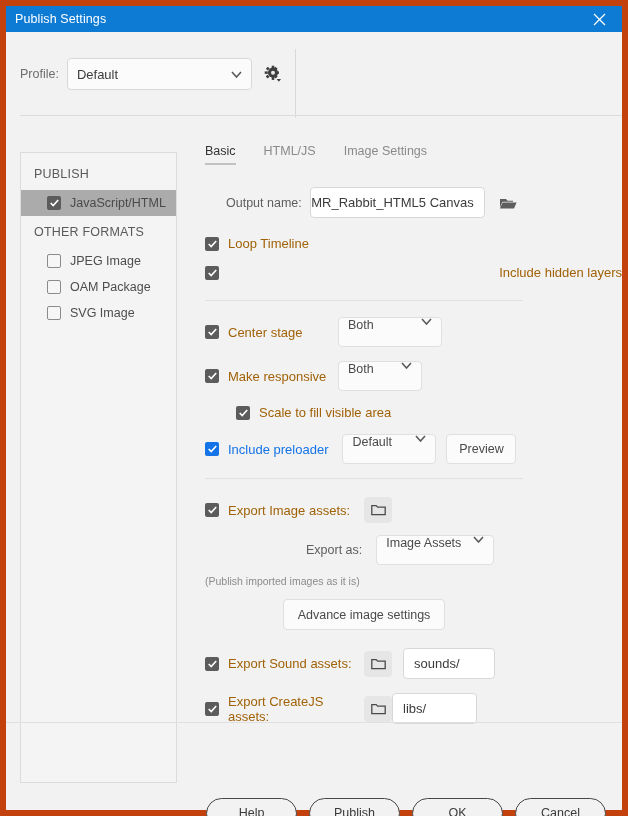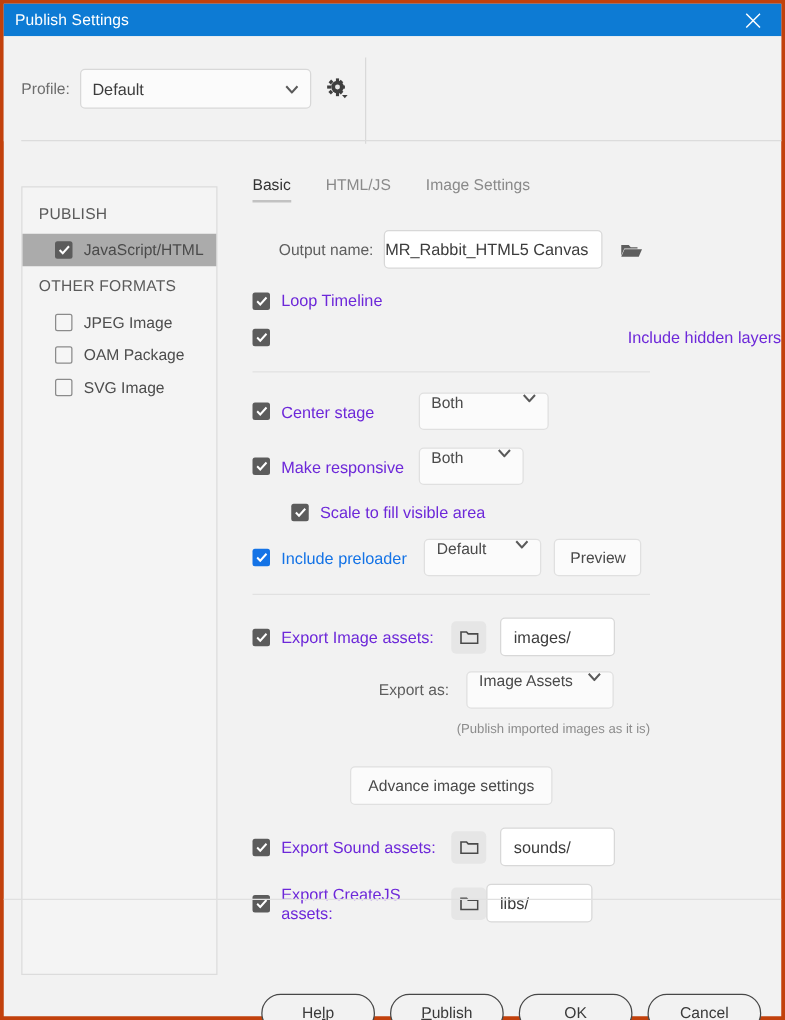--- a/index.html
+++ b/index.html
@@ -6,21 +6,21 @@
   html, body {
     width: 628px; height: 816px;
     font-family: "Liberation Sans", sans-serif;
     background: #f2f2f2;
     overflow: hidden;
   }
   .dialog {
     position: relative;
     width: 628px; height: 816px;
     background: #f2f2f2;
-    border: 3px solid #c2410c;
+    border: 6px solid #c2410c;
     display: flex; flex-direction: column;
   }
 
   
   .titlebar {
     height: 26px;
     background: #0d7bd4;
     display: flex; align-items: center;
     flex: 0 0 auto;
     padding-left: 9px;
@@ -150,21 +150,21 @@
   .tab.active {
     color: #333333;
     border-bottom: 2px solid #c2c2c2;
   }
 
   .row { display: flex; align-items: center; margin-bottom: 14px; }
   .row-label {
     font-size: 12.5px; color: #5e5e5e; margin-left: 21px;
   }
   .ck-label {
-    font-size: 13px; color: #6d28d9;
+    font-size: 13px; color: #a16207;
     margin-left: 9px;
   }
   .ck-label.blue { color: #1473e6; }
 
   .textfield {
     height: 31px;
     background: #ffffff;
     border: 1px solid #d8d8d8;
     border-radius: 4px;
     display: flex; align-items: center;
@@ -211,23 +211,23 @@
     display: flex; align-items: center; justify-content: center;
     cursor: pointer;
   }
   .sep {
     height: 1px; background: #e1e1e1;
     margin: 11px 0 16px 0;
     width: 318px;
   }
   .hint {
     font-size: 10.5px; color: #8c8c8c;
-    text-align: right;
+    text-align: left;
     width: 318px;
-    margin-bottom: 24px;
+    margin-bottom: 12px;
   }
 
   
   .footer-sep {
     position: absolute;
     left: 0; right: 0; bottom: 60px;
     height: 1px; background: #e0e0e0;
   }
   .footer {
     flex: 0 0 auto;
@@ -423,21 +423,20 @@
           <svg width="9" height="8" viewBox="0 0 9 8">
             <polyline points="0.7,4 3.2,6.6 8.2,1" fill="none" stroke="#ffffff" stroke-width="1.6"></polyline>
           </svg>
         </span>
         <span class="ck-label" style="width:136px;">Export Image assets:</span>
         <div class="folder-btn">
           <svg width="15" height="12" viewBox="0 0 15 12">
             <path d="M0.8 10.6 L0.8 1.6 L5.2 1.6 L6.6 3.1 L14.2 3.1 L14.2 10.6 Z" fill="none" stroke="#4a4a4a" stroke-width="1.3"></path>
           </svg>
         </div>
-        <div class="textfield" style="width:92px; margin-left:11px;">images/</div>
       </div>
 
       <div class="row" style="margin-bottom:10px; padding-left:80px;">
         <span class="row-label">Export as:</span>
         <div class="select" style="width:118px; margin-left:14px;">
           <span class="val">Image Assets</span>
           <svg class="chev" width="11" height="7" viewBox="0 0 11 7">
             <polyline points="1,1 5.5,6 10,1" fill="none" stroke="#5a5a5a" stroke-width="1.6"></polyline>
           </svg>
         </div>

